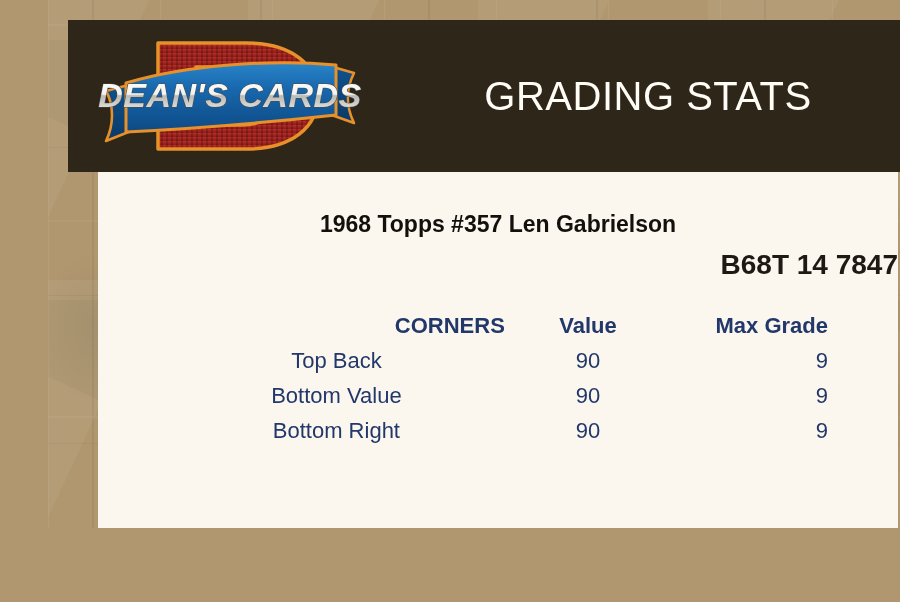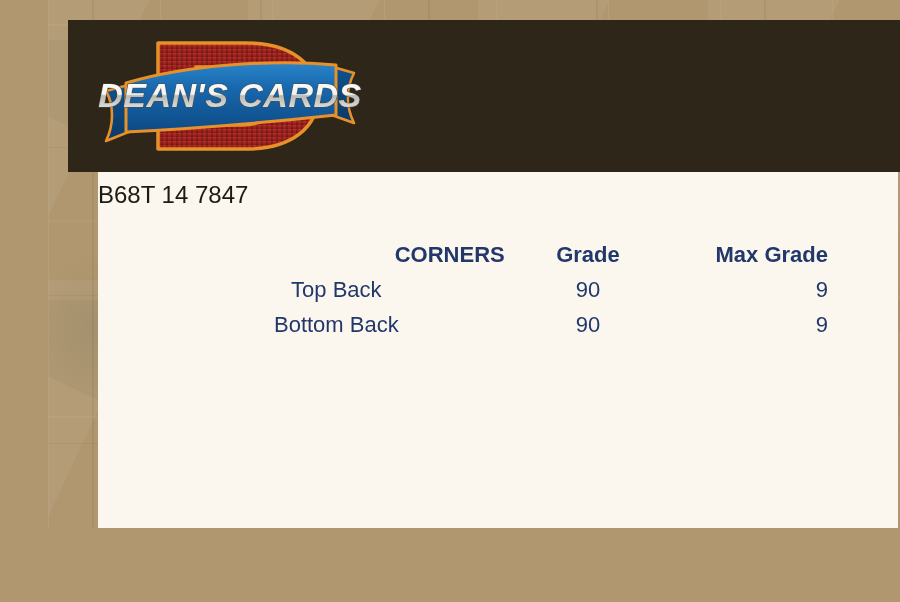--- a/index.html
+++ b/index.html
@@ -119,24 +119,24 @@
 
   #card-title {
     text-align: center;
     color: #12100c;
     font-size: 23px;
     font-weight: bold;
     margin-top: 39px;
     line-height: 1.2;
   }
   #card-serial {
-    text-align: left;
+    text-align: right;
     color: #1d1a14;
-    font-size: 24px;
-    font-weight: 400;
+    font-size: 28px;
+    font-weight: 700;
     margin-top: 9px;
     line-height: 1.2;
   }
 
   
   #stats-table {
     margin: 27px auto 0 auto;
     width: 660px;
     border-collapse: collapse;
     color: #22386b;
@@ -204,43 +204,50 @@
 
         <path d="M258 48 L230 40 L230 88 L258 98 C250 82 250 64 258 48 Z" fill="url(#gBlueDark)" stroke="#e89029" stroke-width="2.6" stroke-linejoin="round"></path>
 
         <path d="M30 58 C90 40 176 34 240 40 L240 90 C176 97 90 104 30 107 Z" fill="url(#gBlue)" stroke="#e89029" stroke-width="3" stroke-linejoin="round"></path>
 
         <text x="134" y="82" text-anchor="middle" font-family="'Liberation Sans', sans-serif" font-size="34" font-weight="bold" font-style="italic" letter-spacing="0.5" fill="url(#gSilver)" stroke="#4a4a48" stroke-width="1.1" paint-order="stroke fill">DEAN'S CARDS</text>
       </svg>
     </div>
 
     <div id="header-titles">
+      <div id="header-title">GRADING STATS</div>
     </div>
   </div>
 
   <div id="content-panel">
 
+    <div id="card-title">1968 Topps #357 Len Gabrielson</div>
     <div id="card-serial">B68T 14 7847</div>
 
     <table id="stats-table">
       <thead>
         <tr>
           <th class="col-label">CORNERS</th>
-          <th class="col-value">Grade</th>
+          <th class="col-value">Value</th>
           <th class="col-max">Max Grade</th>
         </tr>
       </thead>
       <tbody>
         <tr>
           <td class="col-label">Top Back</td>
           <td class="col-value">90</td>
           <td class="col-max">9</td>
         </tr>
         <tr>
-          <td class="col-label">Bottom Back</td>
+          <td class="col-label">Bottom Value</td>
           <td class="col-value">90</td>
           <td class="col-max">9</td>
         </tr>
+        <tr>
+          <td class="col-label">Bottom Right</td>
+          <td class="col-value">90</td>
+          <td class="col-max">9</td>
+        </tr>
       </tbody>
     </table>
 
   </div>
 </div>
 
 </body></html>

